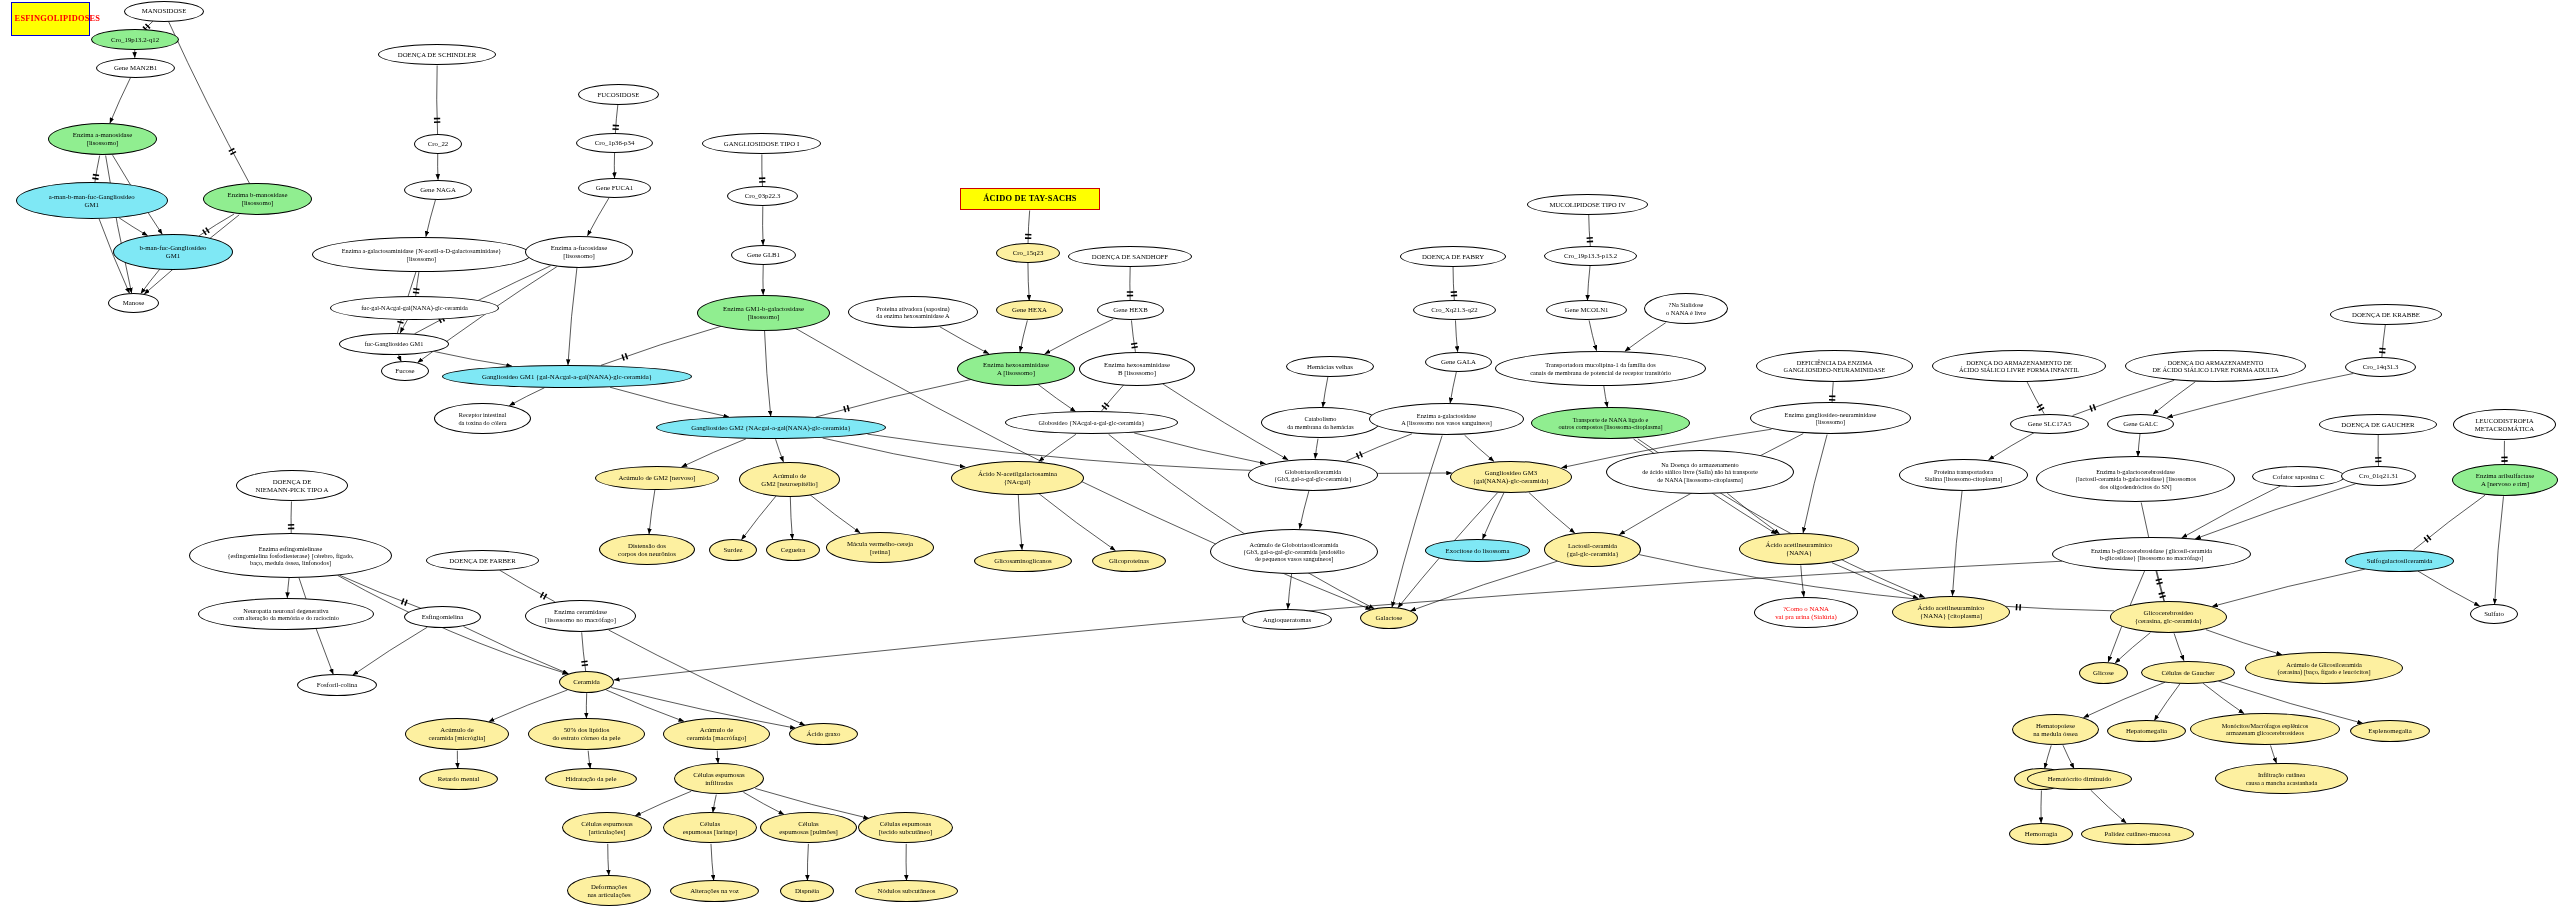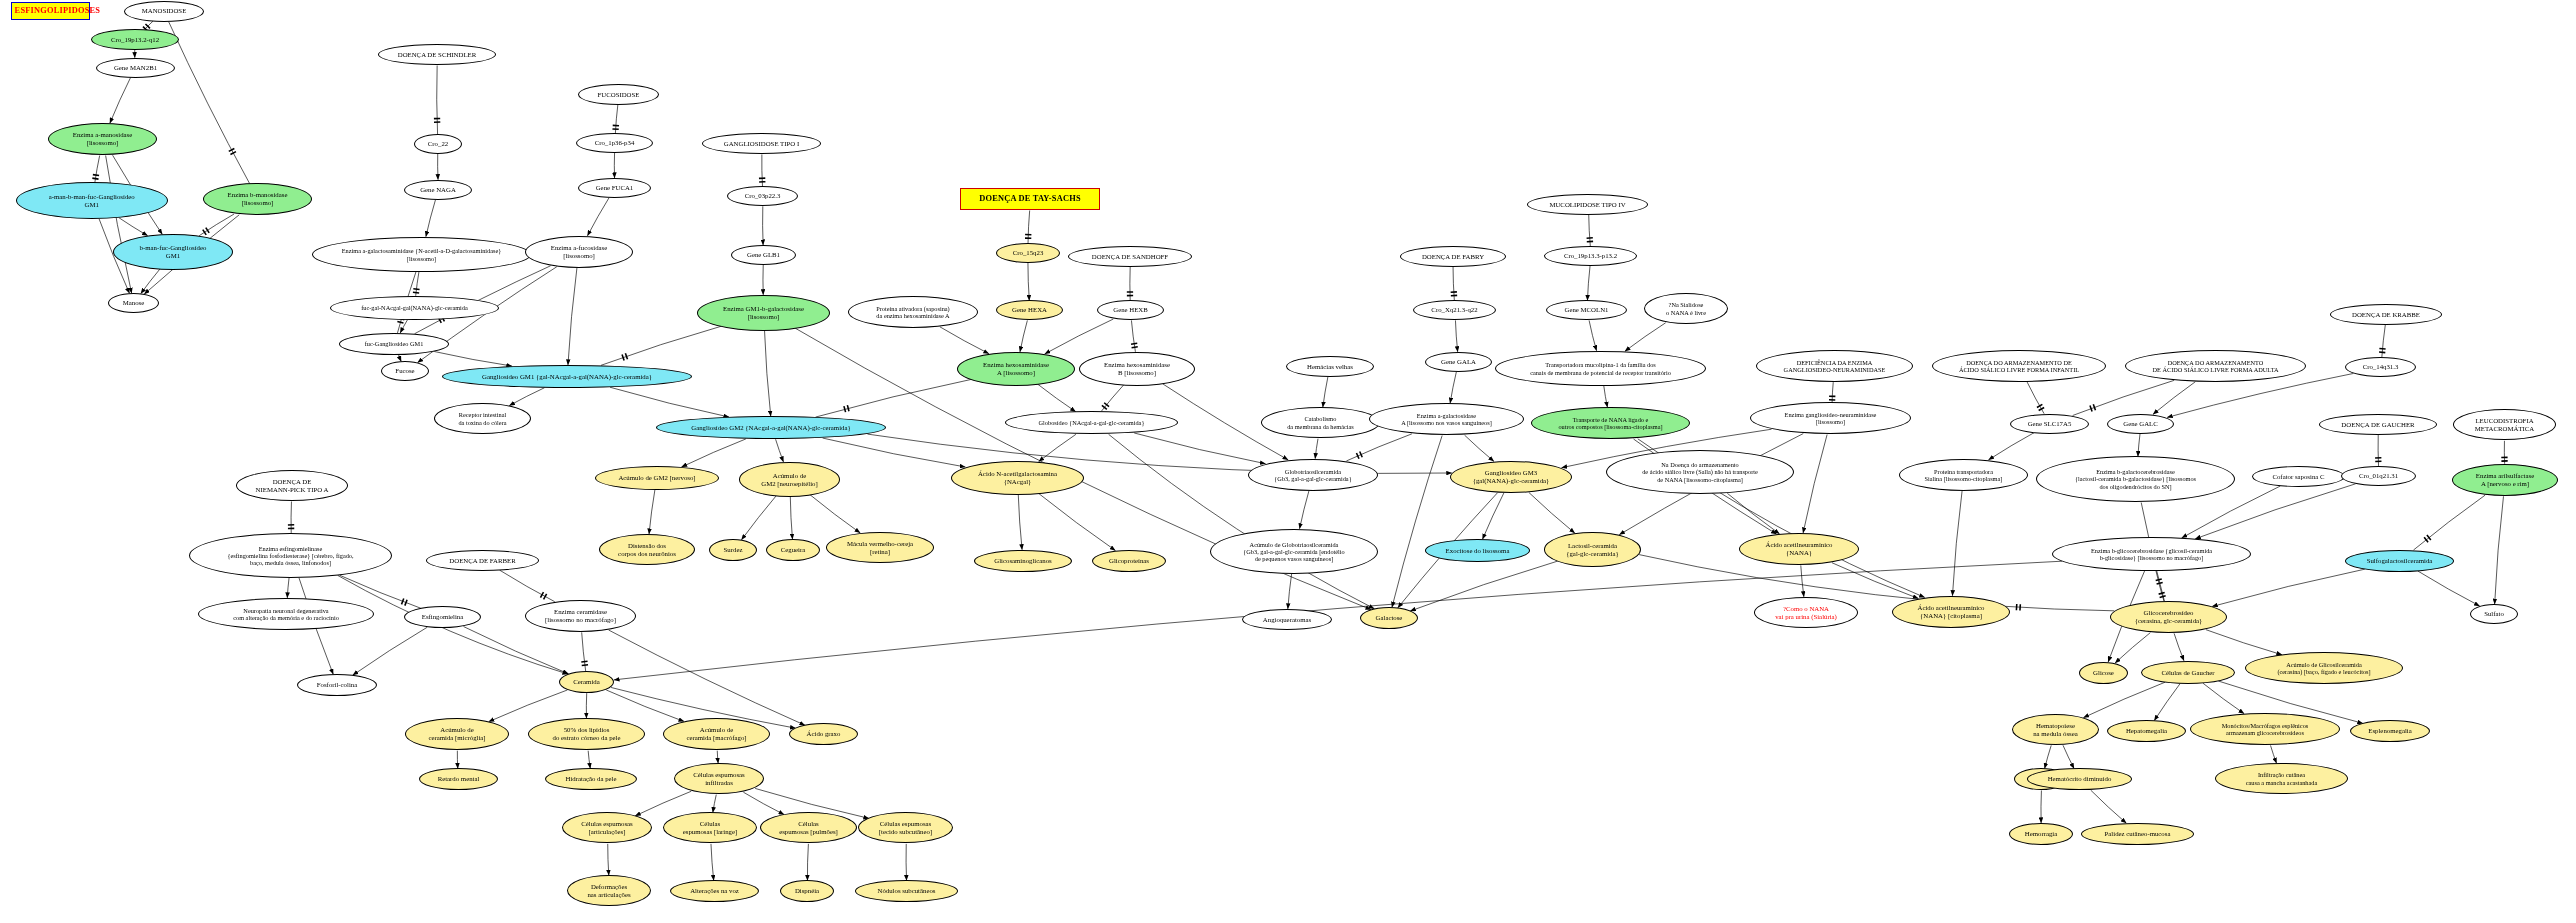--- a/index.html
+++ b/index.html
@@ -239,21 +239,21 @@
         <path d="M 1544.3 1612.0 Q 1542.1 1647.0 1542.5 1682.0" fill="none" stroke="#000" stroke-width="1.25" marker-end="url(#arrowhead)"></path>
         <path d="M 1731.2 1612.0 Q 1730.3 1647.0 1731.8 1682.0" fill="none" stroke="#000" stroke-width="1.25" marker-end="url(#arrowhead)"></path>
         <path d="M 2117.8 829.6 Q 2353.3 1024.1 2625.4 1162.8" fill="none" stroke="#000" stroke-width="1.25" marker-end="url(#arrowhead)"></path>
         <path d="M 2220.7 732.9 Q 2338.1 809.9 2460.7 878.3" fill="none" stroke="#000" stroke-width="1.25" marker-end="url(#arrowhead)"></path>
         <path d="M 3120.6 838.6 Q 3253.9 934.4 3393.8 1020.3" fill="none" stroke="#000" stroke-width="1.25" marker-end="url(#arrowhead)"></path>
         <path d="M 3748.2 938.0 Q 3735.4 1037.7 3729.8 1138.0" fill="none" stroke="#000" stroke-width="1.25" marker-end="url(#arrowhead)"></path>
         <path d="M 3384.1 819.9 Q 3182.4 849.4 2983.2 893.4" fill="none" stroke="#000" stroke-width="1.25" marker-end="url(#arrowhead)"></path>
       </g>
   </svg>
   <div id="node-layer">
-      <div class="node box" style="left: 10.5px; top: 2.1px; width: 79px; height: 18px; font-size: 8.4px;">
+      <div class="node box" style="left: 10.5px; top: 2.1px; width: 79px; height: 34px; font-size: 8.4px;">
         <span>ESFINGOLIPIDOSES</span>
       </div>
       <div class="node ell plain" style="left: 124px; top: 0.5px; width: 80px; height: 21px; font-size: 6.8px;">
         <span>MANOSIDOSE</span>
       </div>
       <div class="node ell green" style="left: 91px; top: 29px; width: 88px; height: 21px; font-size: 6.8px;">
         <span>Cro_19p13.2-q12</span>
       </div>
       <div class="node ell plain" style="left: 96px; top: 58px; width: 79px; height: 20px; font-size: 6.8px;">
         <span>Gene MAN2B1</span>
@@ -324,21 +324,21 @@
       <div class="node ell green" style="left: 697px; top: 295px; width: 133px; height: 36px; font-size: 6.8px;">
         <span>Enzima GM1-b-galactosidase<br>[lisossomo]</span>
       </div>
       <div class="node ell cyan" style="left: 656px; top: 416px; width: 230px; height: 23px; font-size: 6.8px;">
         <span>Gangliosídeo GM2 {NAcgal-a-gal(NANA)-glc-ceramida}</span>
       </div>
       <div class="node ell plain" style="left: 848px; top: 296px; width: 130px; height: 32px; font-size: 6.3px;">
         <span>Proteína ativadora (saposina)<br>da enzima hexosaminidase A</span>
       </div>
       <div class="node box2" style="left: 960px; top: 188px; width: 140px; height: 22px; font-size: 8.4px;">
-        <span>DOENÇA DE TAY-SACHS</span>
+        <span>ÁCIDO DE TAY-SACHS</span>
       </div>
       <div class="node ell yellow" style="left: 996px; top: 243px; width: 64px; height: 20px; font-size: 6.8px;">
         <span>Cro_15q23</span>
       </div>
       <div class="node ell plain" style="left: 1068px; top: 246px; width: 124px; height: 21px; font-size: 6.8px;">
         <span>DOENÇA DE SANDHOFF</span>
       </div>
       <div class="node ell yellow" style="left: 996px; top: 300px; width: 67px; height: 20px; font-size: 6.8px;">
         <span>Gene HEXA</span>
       </div>

